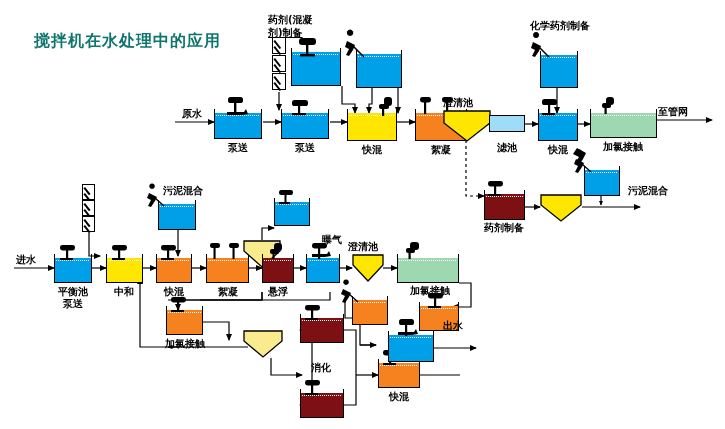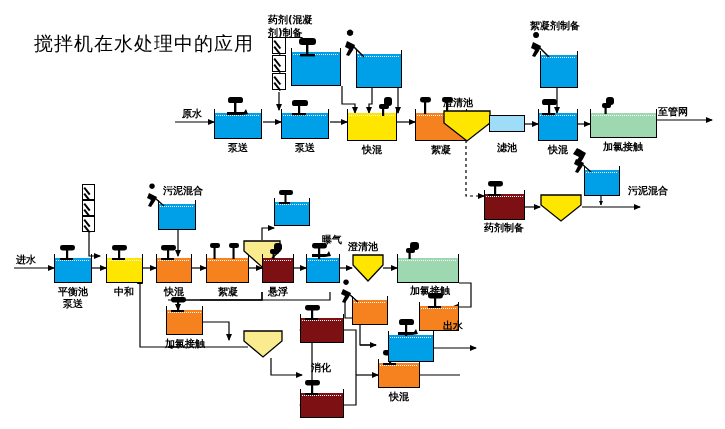--- a/index.html
+++ b/index.html
@@ -3,21 +3,21 @@
 <meta charset="utf-8">
 <style>
   html,body{margin:0;padding:0;background:#ffffff;}
   body{width:725px;height:429px;position:relative;overflow:hidden;
        font-family:"DejaVu Sans","Liberation Sans",sans-serif;}
   #canvas{position:absolute;left:0;top:0;width:725px;height:429px;}
 
   .lbl{position:absolute;color:#000;font-size:10px;line-height:11px;
        white-space:nowrap;font-weight:bold;letter-spacing:0px;}
   .lbl.c{transform:translateX(-50%);text-align:left;}
-  .title{position:absolute;color:#000000;font-size:19px;font-weight:normal;
+  .title{position:absolute;color:#0f766e;font-size:16px;font-weight:bold;
          white-space:nowrap;letter-spacing:1px;}
 
   
   .tank{position:absolute;box-sizing:border-box;border:1px solid #000;}
   .tank .surf{position:absolute;left:1px;right:1px;top:2px;height:1px;
               background:repeating-linear-gradient(to right,#ffffff 0 1px,transparent 1px 2px);}
   .tank.open{border-top:none;}
   .tank.open:before,.tank.open:after{content:"";position:absolute;top:-4px;width:1px;height:4px;background:#000;}
   .tank.open:before{left:-1px;}
   .tank.open:after{right:-1px;}
@@ -226,21 +226,21 @@
   <div class="hopper" style="left:443px;top:110px;">
     <svg width="48" height="32" viewBox="0 0 48 32">
       <path d="M1,1 L47,1 L47,13 L24,31 L1,13 Z" fill="#ffe600" stroke="#000" stroke-width="1.3"></path>
     </svg>
   </div>
   <div class="lbl" style="left:443px;top:97px;">澄清池</div>
 
   <div class="fbox" style="left:489px;top:115px;width:36px;height:17px;background:#9fdcf7;"></div>
   <div class="lbl c" style="left:507px;top:142px;">滤池</div>
 
-  <div class="lbl" style="left:530px;top:20px;">絮凝剂制备</div>
+  <div class="lbl" style="left:530px;top:20px;">化学药剂制备</div>
   <div class="tank open" style="left:540px;top:55px;width:38px;height:33px;background:#00a0e9;">
       <div class="surf"></div>
     </div>
   <div class="mx" style="left:527px;top:36px;">
     <svg width="24" height="24" viewBox="0 0 24 24">
       <path d="M9,2 a3,3 0 1,1 0.1,0 z" fill="#000"></path>
       <path d="M6,6 L14,10 L12,15 L8,21 L5,20 L8,14 L4,12 Z" fill="#000"></path>
       <path d="M12,11 L22,21" stroke="#000" stroke-width="1.5" fill="none"></path>
     </svg>
   </div>

